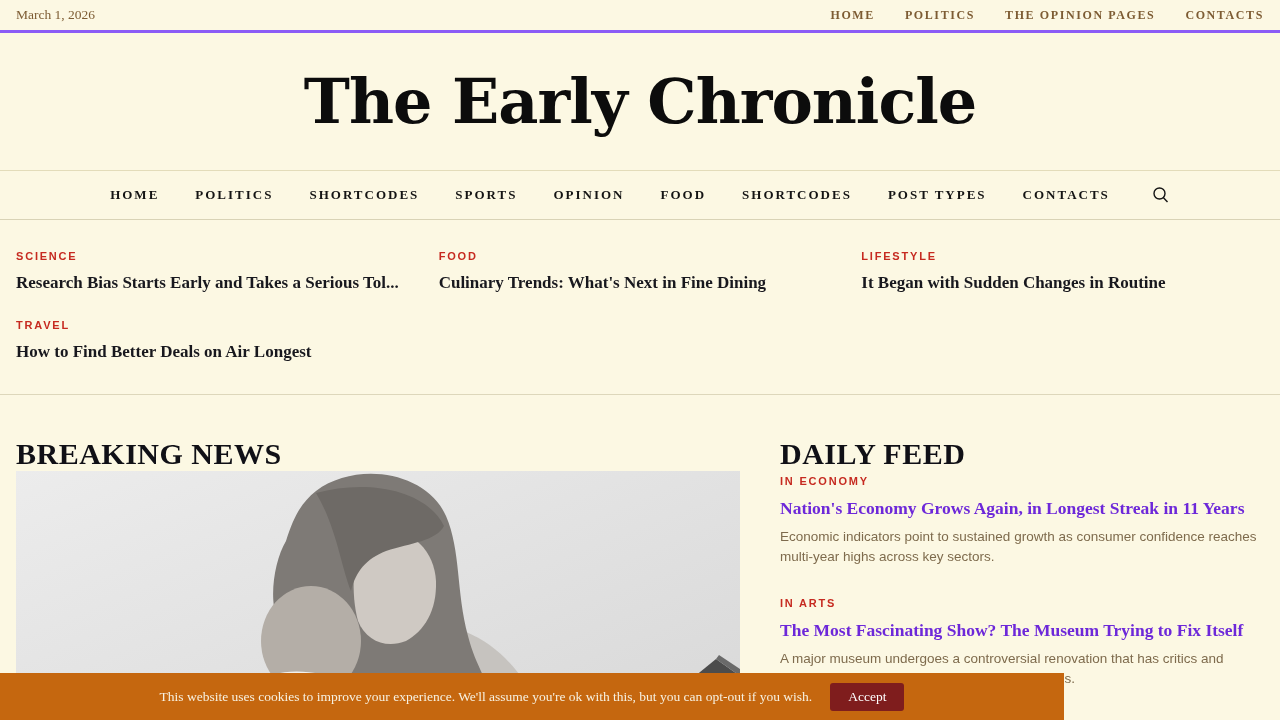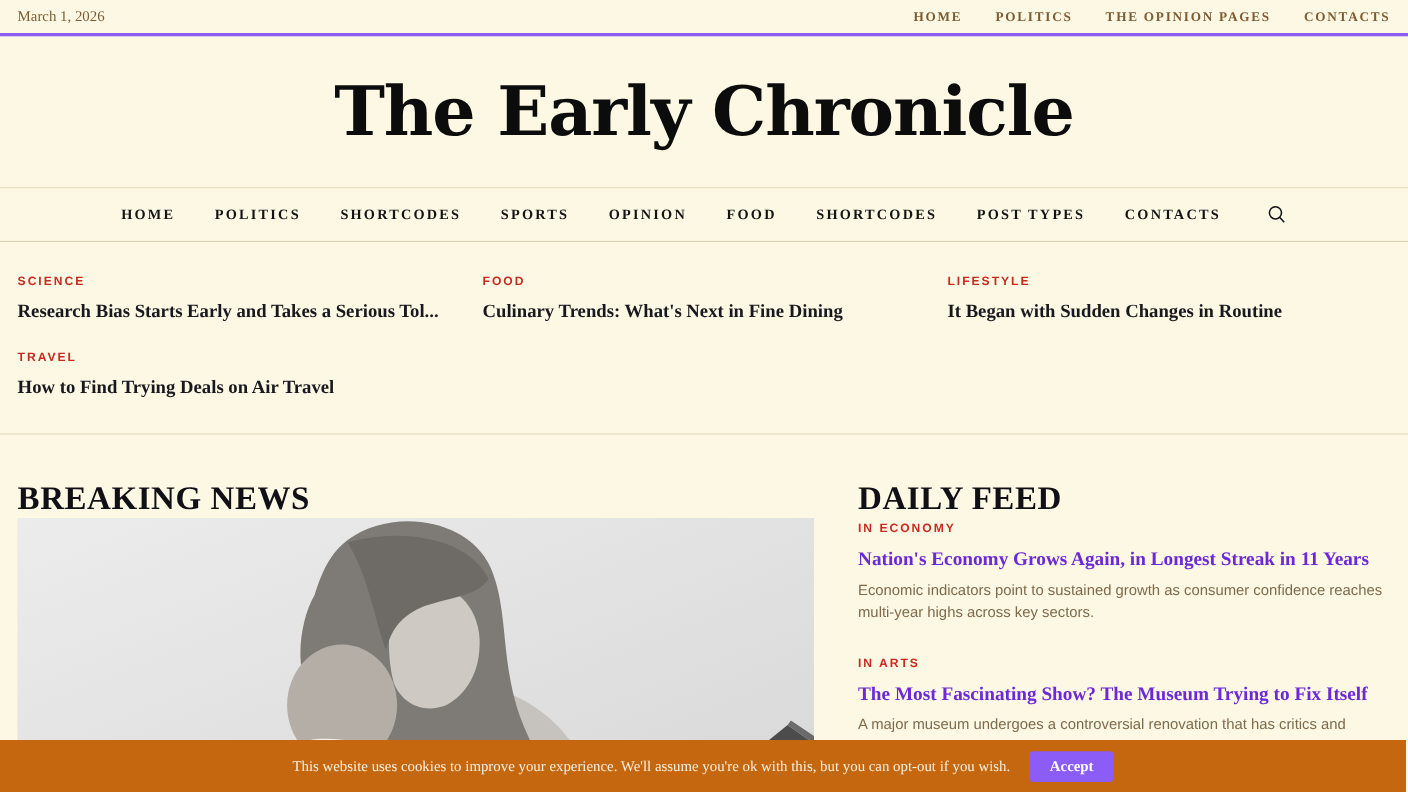--- a/index.html
+++ b/index.html
@@ -97,30 +97,30 @@
     color:#6d28d9; margin-bottom:7px; cursor:pointer;
   }
   .feed-excerpt {
     font-family:"Liberation Sans", sans-serif;
     font-size:13.5px; line-height:1.5;
     color:#7e6b4d;
   }
 
   
   .cookiebar {
-    position:fixed; left:0; bottom:0; width:1278px; height:47px;
+    position:fixed; left:0; bottom:0; width:1064px; height:47px;
     background:#c5670f;
     display:flex; align-items:center; justify-content:center;
     gap:18px; z-index:10;
   }
   .cookie-text { color:#f7f1e1; font-size:13.5px; }
   .cookie-accept {
-    background:#8b5cf6; color:#ffffff;
-    font-family:"Liberation Serif", serif;
-    font-size:13.5px; font-weight:bold;
+    background:#7f1d1d; color:#ffffff;
+    font-family:"Liberation Serif", serif;
+    font-size:13.5px; font-weight:normal;
     border:none; border-radius:3px;
     padding:6px 18px; cursor:pointer;
   }
 </style>
 </head>
 <body>
 
 <div class="topbar">
   <span class="topbar-date">March 1, 2026</span>
   <div class="topbar-links">
@@ -161,21 +161,21 @@
   <div>
     <span class="cat-label">FOOD</span>
     <div class="featured-title">Culinary Trends: What's Next in Fine Dining</div>
   </div>
   <div>
     <span class="cat-label">LIFESTYLE</span>
     <div class="featured-title">It Began with Sudden Changes in Routine</div>
   </div>
   <div>
     <span class="cat-label">TRAVEL</span>
-    <div class="featured-title">How to Find Trying Deals on Air Travel</div>
+    <div class="featured-title">How to Find Better Deals on Air Longest</div>
   </div>
 </div>
 
 <div class="main">
 
   <div>
     <h2 class="section-heading">BREAKING NEWS</h2>
     <div class="hero-figure">
       <svg width="724" height="290" viewBox="0 0 724 290">
         <defs>

